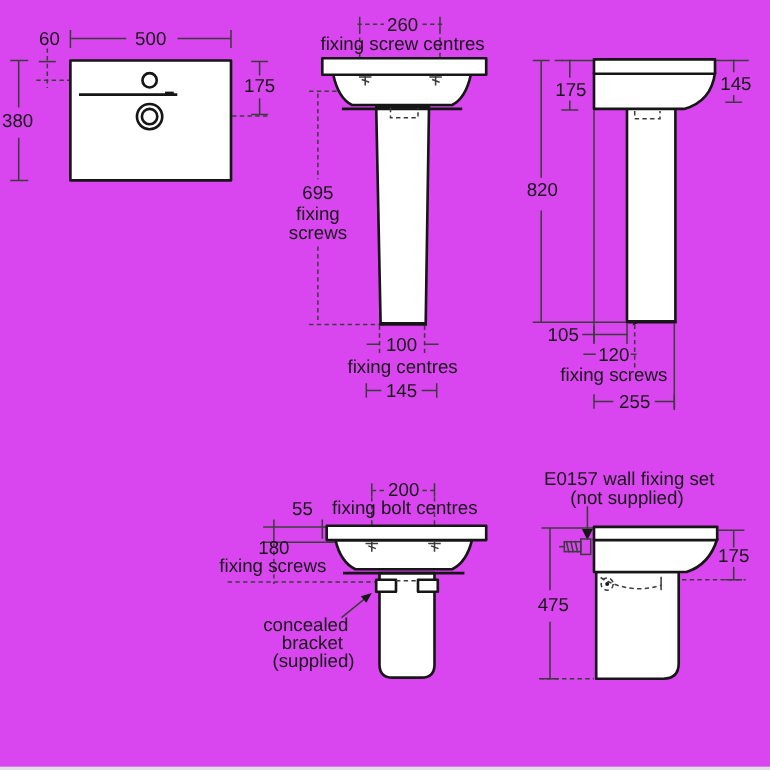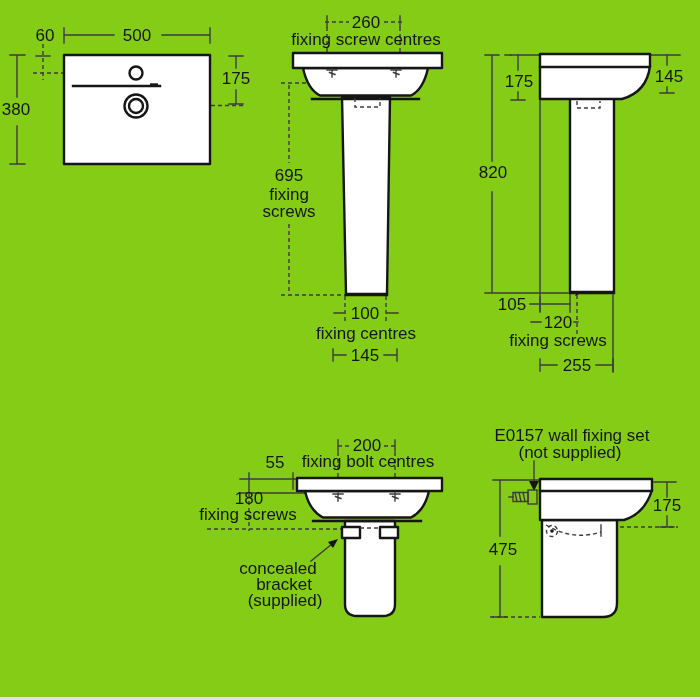--- a/index.html
+++ b/index.html
@@ -1,16 +1,16 @@
 <!DOCTYPE html>
 <html><head>
 <meta charset="utf-8">
 <style>
   html,body{margin:0;padding:0;background:#fff;}
-  .canvas{position:relative;width:700px;height:700px;background:#84cc16;overflow:hidden;
+  .canvas{position:relative;width:700px;height:700px;background:#d946ef;overflow:hidden;
           font-family:"Liberation Sans","DejaVu Sans",sans-serif;}
   svg{position:absolute;left:0;top:0;}
   svg text{font-family:"Liberation Sans","DejaVu Sans",sans-serif;font-size:17px;fill:#161616;}
   .o  {fill:#ffffff;stroke:#161616;stroke-width:2.4;stroke-linejoin:round;}
   .o2 {fill:none;stroke:#161616;stroke-width:2.4;stroke-linecap:square;}
   .t  {fill:none;stroke:#3c3c3c;stroke-width:1.4;stroke-linecap:square;}
   .d2 {fill:none;stroke:#3c3c3c;stroke-width:1.4;stroke-dasharray:4 3;}
   .ah {fill:#161616;stroke:none;}
   .bottom-bar{position:absolute;left:0;bottom:0;width:700px;height:3px;background:#dfe1e6;}
 </style>

